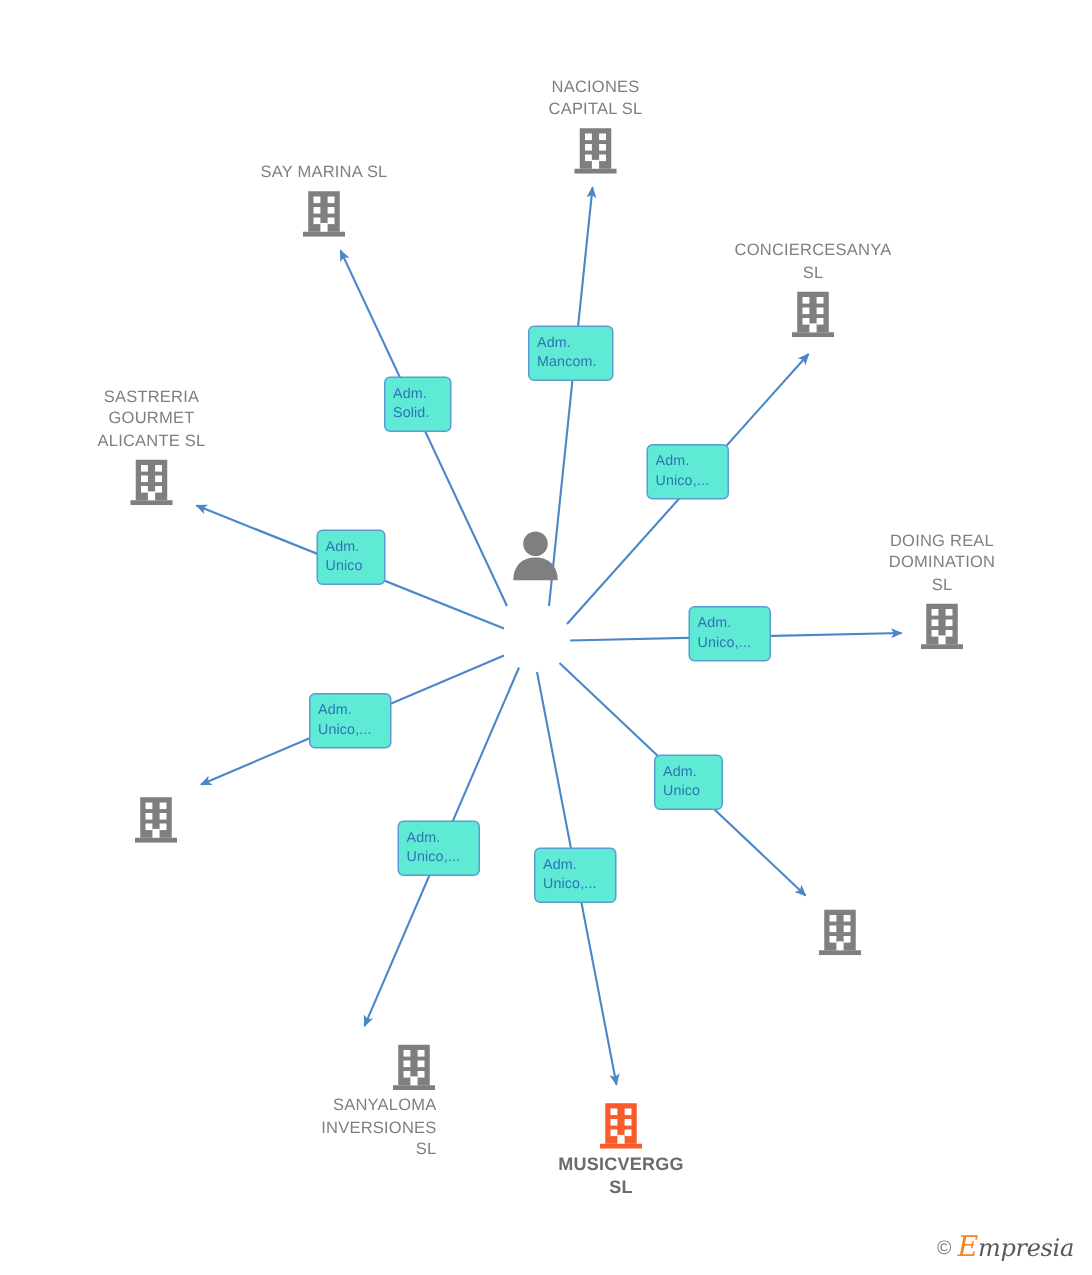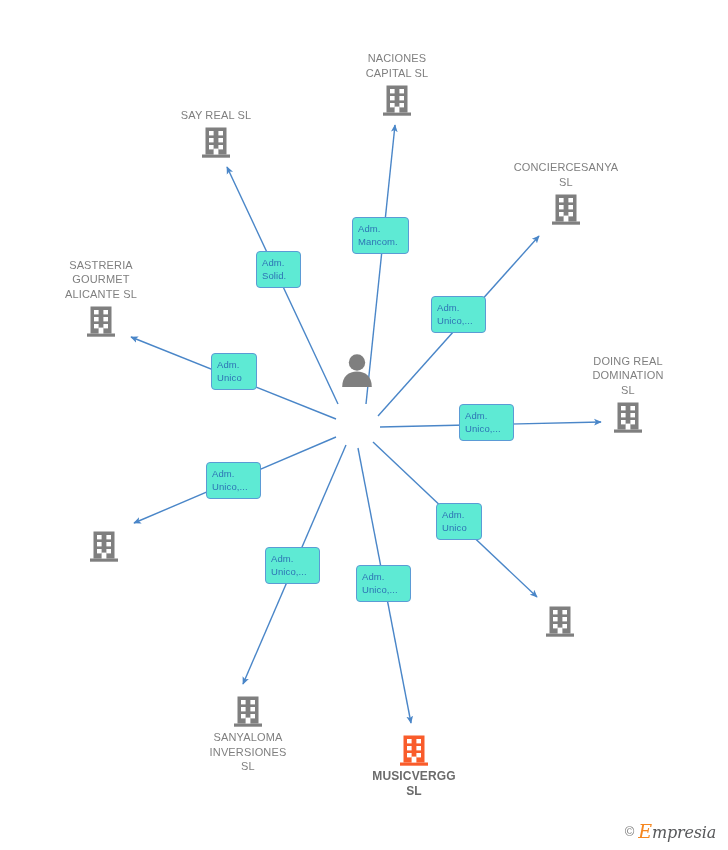--- a/index.html
+++ b/index.html
@@ -132,34 +132,34 @@
             <rect x="8" y="5" width="4.6" height="4.4" fill="#ffffff"></rect>
             <rect x="17.4" y="5" width="4.6" height="4.4" fill="#ffffff"></rect>
             <rect x="8" y="12" width="4.6" height="4.4" fill="#ffffff"></rect>
             <rect x="17.4" y="12" width="4.6" height="4.4" fill="#ffffff"></rect>
             <rect x="8" y="19" width="4.6" height="4.4" fill="#ffffff"></rect>
             <rect x="17.4" y="19" width="4.6" height="4.4" fill="#ffffff"></rect>
             <rect x="12.6" y="22.6" width="4.8" height="5.9" fill="#ffffff"></rect>
           </svg></span>
       </div>
       <div class="node label-above" style="left: 216px; top: 107.5px;">
-        <span class="caption">SAY REAL  SL</span>
-        <span class="glyph"><svg width="30" height="32" viewBox="0 0 30 32" xmlns="http://www.w3.org/2000/svg">
-            <rect x="4.5" y="1.5" width="21" height="27" fill="#7f7f7f"></rect>
-            <rect x="1" y="28.5" width="28" height="3.2" fill="#7f7f7f"></rect>
-            <rect x="8" y="5" width="4.6" height="4.4" fill="#ffffff"></rect>
-            <rect x="17.4" y="5" width="4.6" height="4.4" fill="#ffffff"></rect>
-            <rect x="8" y="12" width="4.6" height="4.4" fill="#ffffff"></rect>
-            <rect x="17.4" y="12" width="4.6" height="4.4" fill="#ffffff"></rect>
-            <rect x="8" y="19" width="4.6" height="4.4" fill="#ffffff"></rect>
-            <rect x="17.4" y="19" width="4.6" height="4.4" fill="#ffffff"></rect>
-            <rect x="12.6" y="22.6" width="4.8" height="5.9" fill="#ffffff"></rect>
-          </svg></span>
-      </div>
-      <div class="node label-above" style="left: 566px; top: 160px;">
+        <span class="caption">SAY MARINA  SL</span>
+        <span class="glyph"><svg width="30" height="32" viewBox="0 0 30 32" xmlns="http://www.w3.org/2000/svg">
+            <rect x="4.5" y="1.5" width="21" height="27" fill="#7f7f7f"></rect>
+            <rect x="1" y="28.5" width="28" height="3.2" fill="#7f7f7f"></rect>
+            <rect x="8" y="5" width="4.6" height="4.4" fill="#ffffff"></rect>
+            <rect x="17.4" y="5" width="4.6" height="4.4" fill="#ffffff"></rect>
+            <rect x="8" y="12" width="4.6" height="4.4" fill="#ffffff"></rect>
+            <rect x="17.4" y="12" width="4.6" height="4.4" fill="#ffffff"></rect>
+            <rect x="8" y="19" width="4.6" height="4.4" fill="#ffffff"></rect>
+            <rect x="17.4" y="19" width="4.6" height="4.4" fill="#ffffff"></rect>
+            <rect x="12.6" y="22.6" width="4.8" height="5.9" fill="#ffffff"></rect>
+          </svg></span>
+      </div>
+      <div class="node label-above" style="left: 542px; top: 160px;">
         <span class="caption">CONCIERCESANYA
 SL</span>
         <span class="glyph"><svg width="30" height="32" viewBox="0 0 30 32" xmlns="http://www.w3.org/2000/svg">
             <rect x="4.5" y="1.5" width="21" height="27" fill="#7f7f7f"></rect>
             <rect x="1" y="28.5" width="28" height="3.2" fill="#7f7f7f"></rect>
             <rect x="8" y="5" width="4.6" height="4.4" fill="#ffffff"></rect>
             <rect x="17.4" y="5" width="4.6" height="4.4" fill="#ffffff"></rect>
             <rect x="8" y="12" width="4.6" height="4.4" fill="#ffffff"></rect>
             <rect x="17.4" y="12" width="4.6" height="4.4" fill="#ffffff"></rect>
             <rect x="8" y="19" width="4.6" height="4.4" fill="#ffffff"></rect>
@@ -218,21 +218,21 @@
             <rect x="1" y="28.5" width="28" height="3.2" fill="#7f7f7f"></rect>
             <rect x="8" y="5" width="4.6" height="4.4" fill="#ffffff"></rect>
             <rect x="17.4" y="5" width="4.6" height="4.4" fill="#ffffff"></rect>
             <rect x="8" y="12" width="4.6" height="4.4" fill="#ffffff"></rect>
             <rect x="17.4" y="12" width="4.6" height="4.4" fill="#ffffff"></rect>
             <rect x="8" y="19" width="4.6" height="4.4" fill="#ffffff"></rect>
             <rect x="17.4" y="19" width="4.6" height="4.4" fill="#ffffff"></rect>
             <rect x="12.6" y="22.6" width="4.8" height="5.9" fill="#ffffff"></rect>
           </svg></span>
       </div>
-      <div class="node label-below" style="left: 248px; top: 695px;">
+      <div class="node label-below" style="left: 216px; top: 695px; text-align: right;">
         <span class="glyph"><svg width="30" height="32" viewBox="0 0 30 32" xmlns="http://www.w3.org/2000/svg">
             <rect x="4.5" y="1.5" width="21" height="27" fill="#7f7f7f"></rect>
             <rect x="1" y="28.5" width="28" height="3.2" fill="#7f7f7f"></rect>
             <rect x="8" y="5" width="4.6" height="4.4" fill="#ffffff"></rect>
             <rect x="17.4" y="5" width="4.6" height="4.4" fill="#ffffff"></rect>
             <rect x="8" y="12" width="4.6" height="4.4" fill="#ffffff"></rect>
             <rect x="17.4" y="12" width="4.6" height="4.4" fill="#ffffff"></rect>
             <rect x="8" y="19" width="4.6" height="4.4" fill="#ffffff"></rect>
             <rect x="17.4" y="19" width="4.6" height="4.4" fill="#ffffff"></rect>
             <rect x="12.6" y="22.6" width="4.8" height="5.9" fill="#ffffff"></rect>

